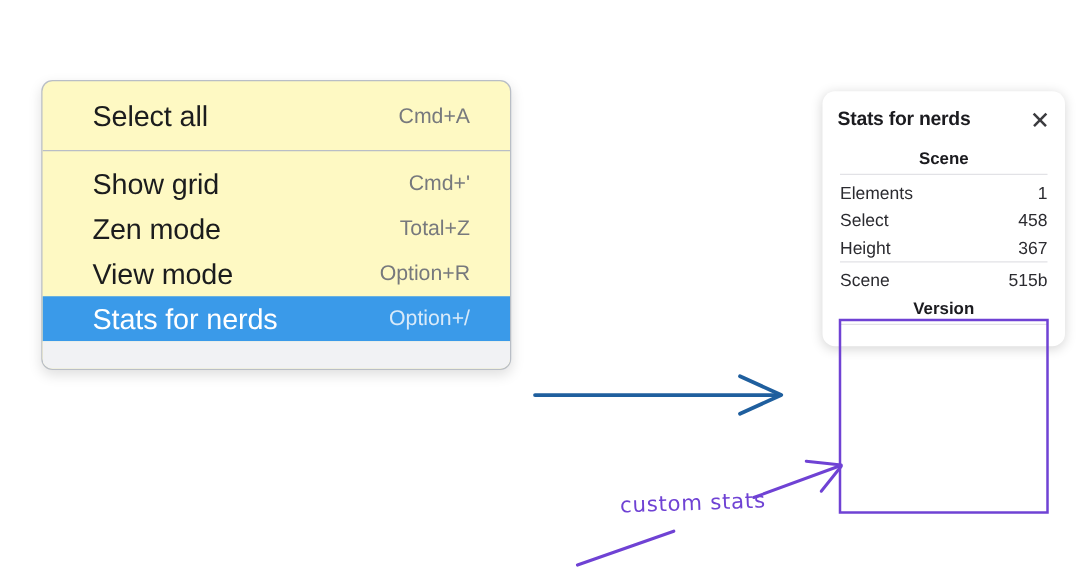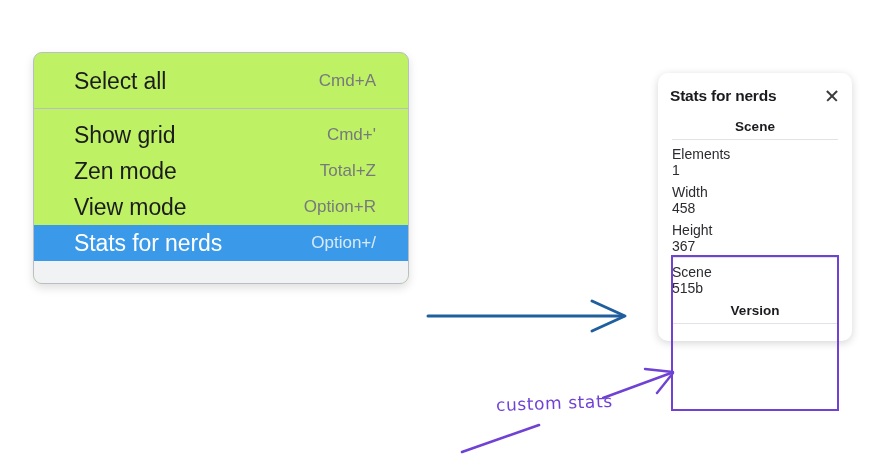--- a/index.html
+++ b/index.html
@@ -12,23 +12,23 @@
     background: #ffffff;
     font-family: "Liberation Sans", sans-serif;
     overflow: hidden;
     position: relative;
   }
 
   
   #context-menu {
     position: absolute;
     left: 33px;
-    top: 52px;
+    top: 64px;
     width: 374px;
-    background: #bef264;
+    background: #fef9c3;
     border: 1px solid #b9bec6;
     border-radius: 9px;
     box-shadow: 0 4px 10px rgba(0,0,0,0.13);
     overflow: hidden;
   }
   .menu-section {
     padding: 6px 0 6px 0;
   }
   .menu-section.first {
     padding-top: 10px;
@@ -131,21 +131,20 @@
     background: #e2e2e6;
     margin: 0 2px 3px 2px;
   }
   .stat-row {
     display: flex;
     justify-content: space-between;
     align-items: baseline;
     font-size: 14px;
     color: #2b2b30;
     padding: 3px 2px;
-    flex-direction: column;
   }
   .stat-row .sr-value {
     text-align: right;
   }
   .plain-row {
     font-size: 14px;
     color: #2b2b30;
     padding: 4px 2px;
   }
 
@@ -224,21 +223,21 @@
     <span class="close-icon"></span>
   </div>
 
   <div class="sec-header">Scene</div>
   <div class="sec-rule"></div>
   <div class="stat-row">
     <span class="sr-label">Elements</span>
     <span class="sr-value">1</span>
   </div>
   <div class="stat-row">
-    <span class="sr-label">Width</span>
+    <span class="sr-label">Select</span>
     <span class="sr-value">458</span>
   </div>
   <div class="stat-row">
     <span class="sr-label">Height</span>
     <span class="sr-value">367</span>
   </div>
 
   <div class="sec-rule"></div>
   <div class="stat-row">
     <span class="sr-label">Scene</span>

